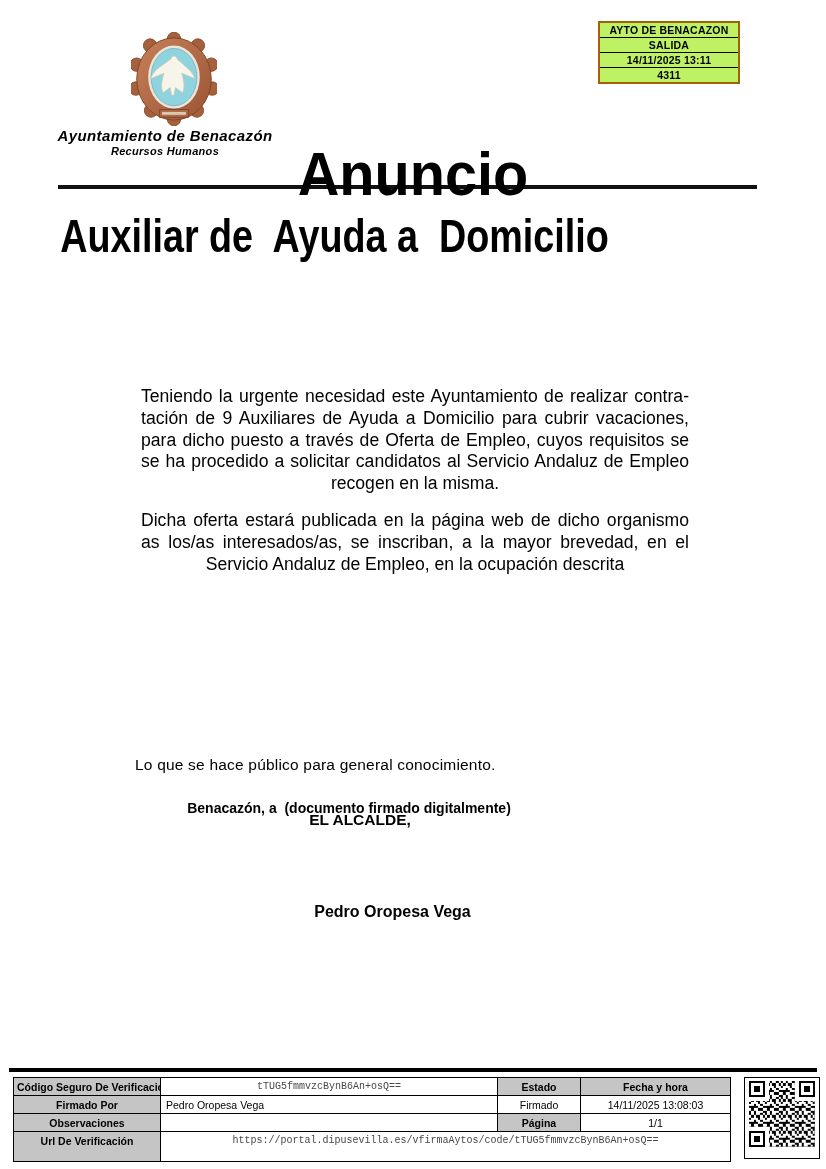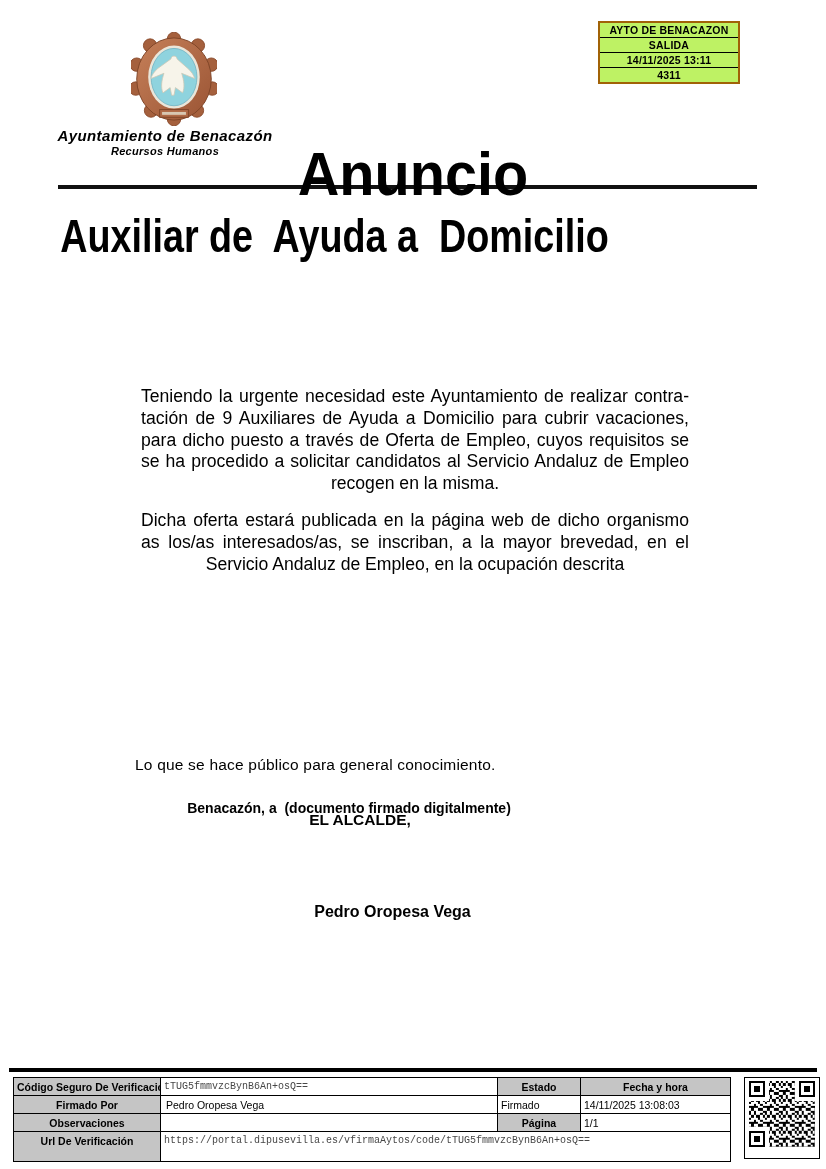--- a/index.html
+++ b/index.html
@@ -62,21 +62,21 @@
 
   
   .footer-topline{position:absolute;left:9px;top:1068px;width:808px;height:4px;background:#000;}
   .ver-table{
     position:absolute;left:13px;top:1077px;width:717px;
     border-collapse:collapse;table-layout:fixed;
     font-size:10.5px;
   }
   .ver-table td{border:1.5px solid #000;padding:0 3px;height:17px;overflow:hidden;white-space:nowrap;}
   .ver-table .lbl{background:#c5c5c5;font-weight:bold;text-align:center;}
-  .ver-table .val{}
+  .ver-table .val{text-align:center;}
   .ver-table .val-left{text-align:left;padding-left:5px;}
   .mono{font-family:"Liberation Mono","DejaVu Sans Mono",monospace;font-size:10px;color:#474747;}
   .url-row td{height:26px;vertical-align:top;padding-top:3px;}
   .url-row .lbl{vertical-align:top;padding-top:3px;text-align:center;}
 
   .qr-box{
     position:absolute;left:744px;top:1077px;width:74px;height:80px;
     border:1.5px solid #000;background:#fff;display:flex;justify-content:center;
   }
   .qr-box svg{margin-top:3px;}

